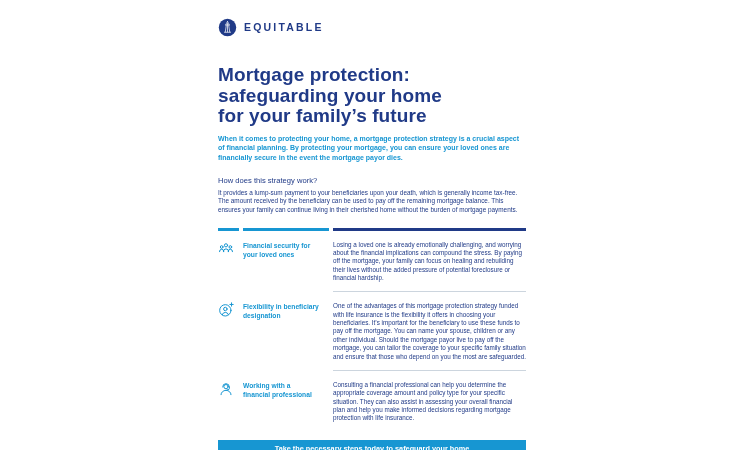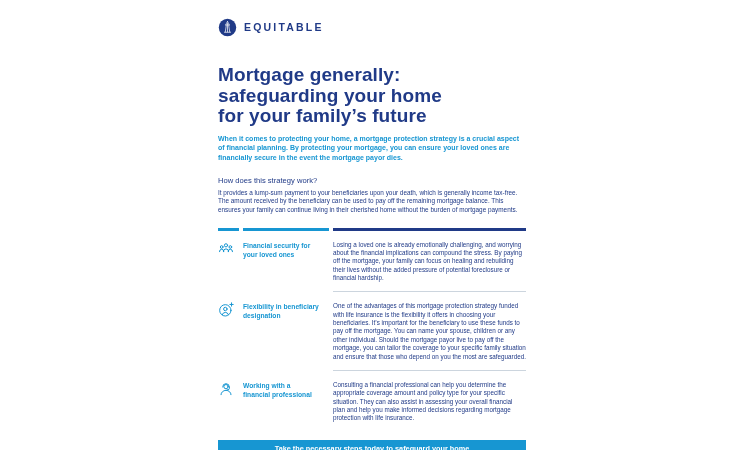--- a/index.html
+++ b/index.html
@@ -62,21 +62,21 @@
             <path d="M12 4.5 c1.2 2 2.4 3.4 1.6 5.4 l1.2 7.6"></path>
             <path d="M12 6.5 v11"></path>
             <path d="M8.2 18 h7.6"></path>
             <path d="M9.3 8.8 h5.4"></path>
           </g>
         </svg>
       </span>
       <span class="logo-word">EQUITABLE</span>
     </div>
 
-    <div class="title">Mortgage generally:
+    <div class="title">Mortgage protection:
 safeguarding your home
 for your family’s future</div>
 
     <div class="intro">When it comes to protecting your home, a mortgage protection strategy is a crucial aspect of financial planning. By protecting your mortgage, you can ensure your loved ones are financially secure in the event the mortgage payor dies.</div>
 
     <div class="how-heading">How does this strategy work?</div>
     <div class="how-body">It provides a lump-sum payment to your beneficiaries upon your death, which is generally income tax-free. The amount received by the beneficiary can be used to pay off the remaining mortgage balance. This ensures your family can continue living in their cherished home without the burden of mortgage payments.</div>
 
     <div class="top-rule">
       <div class="seg1"></div>

